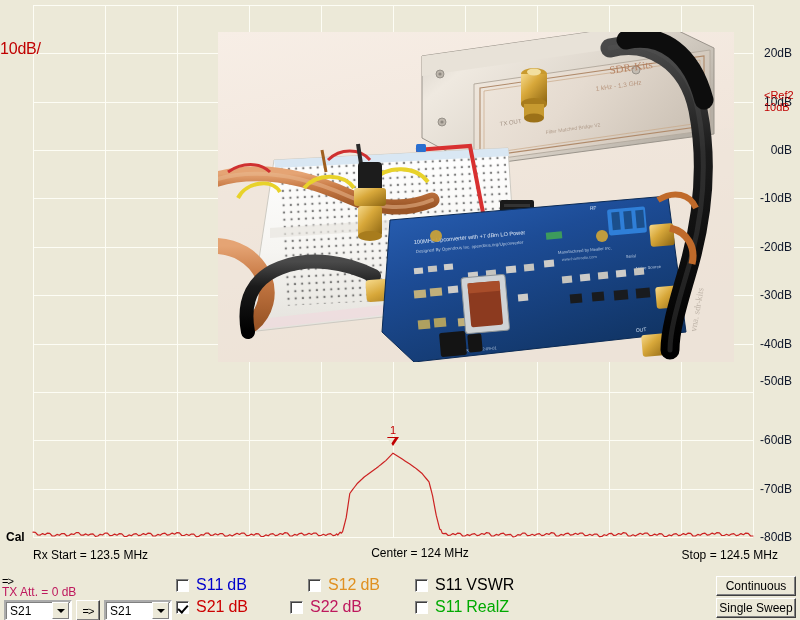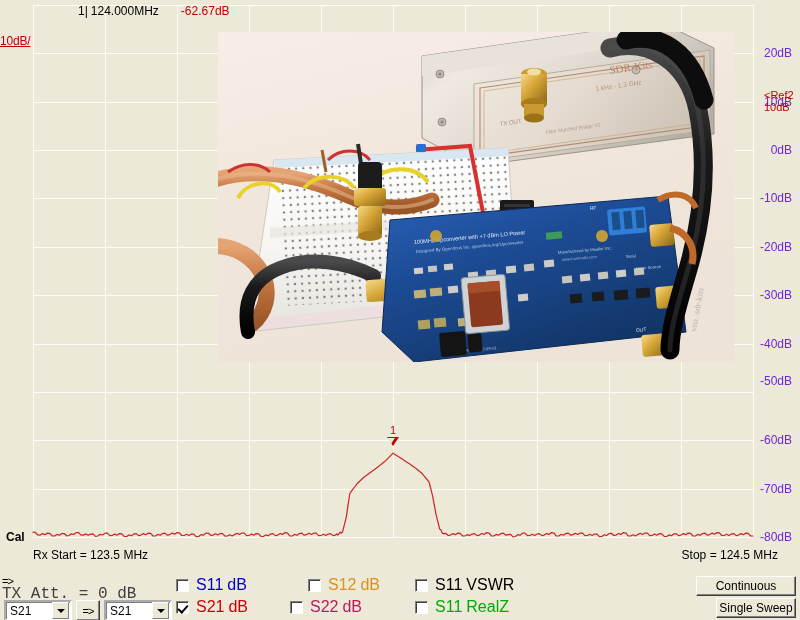--- a/index.html
+++ b/index.html
@@ -33,46 +33,45 @@
   .gv, .gh {
     position: absolute;
     background: #fdfdf5;
   }
   .gv { width: 1px; top: 0; bottom: 0; }
   .gh { height: 1px; left: 0; right: 0; }
 
   
   #per-div-label {
     position: absolute;
-    left: 0px; top: 34px;
+    left: 0px; top: 40px;
     color: #c00000;
-    font-size: 12px;
+    font-size: 16px;
     letter-spacing: -0.2px;
     white-space: nowrap;
-    text-decoration: underline;
   }
 
   
   #marker-readout {
     position: absolute;
     left: 78px; top: 4px;
     font-size: 12px;
     white-space: nowrap;
     color: #000;
   }
   #marker-readout .mk-num { color:#000; }
   #marker-readout .mk-bar { color:#000; letter-spacing:-1px; }
   #marker-readout .mk-freq { color:#000; margin-left:4px; }
   #marker-readout .mk-db { color:#c00000; margin-left: 22px; }
 
   
   .yaxis-label {
     position: absolute;
     right: 8px;
-    color: #6d28d9;
+    color: #0f172a;
     font-size: 12px;
     text-align: center;
     white-space: nowrap;
     line-height: 12px;
   }
   #ref-label {
     position: absolute;
     left: 764px; top: 89px;
     color: #c00000;
     font-size: 11px;
@@ -154,21 +153,21 @@
     position: absolute;
     left: 0; top: 575px;
     width: 800px; height: 45px;
   }
   #tx-arrow {
     position: absolute; left: 2px; top: 0px;
     font-size: 11px; color:#000; letter-spacing:-1px;
   }
   #tx-att {
     position: absolute; left: 2px; top: 10px;
-    font-size: 16px; color:#404040; white-space:nowrap;font-family:Liberation Mono, monospace;
+    font-size: 12px; color:#be185d; white-space:nowrap;
   }
 
   .combo {
     position: absolute;
     height: 21px;
     border: 2px inset #ffffff;
     background: #ffffff;
     font-size: 12px;
     display: flex;
     align-items: center;
@@ -231,21 +230,21 @@
 
   .pushbtn {
     position: absolute;
     background: #ece9d8;
     border: 1px solid #ffffff;
     border-right-color:#404040; border-bottom-color:#404040;
     box-shadow: inset -1px -1px 0 #808080;
     font-size: 12px; color:#000;
     display:flex; align-items:center; justify-content:center;
   }
-  #btn-continuous   { right: 4px; top: 1px;  width: 100px; height: 20px; }
+  #btn-continuous   { right: 4px; top: 1px;  width: 80px; height: 20px; }
   #btn-single-sweep { right: 4px; top: 23px; width: 80px; height: 20px; }
 </style>
 </head>
 <body>
 
 <div id="app">
 
   <div id="plot-area">
 
     <div id="grid">
@@ -269,23 +268,20 @@
         <div class="gh" style="top: 290px;"></div>
         <div class="gh" style="top: 339px;"></div>
         <div class="gh" style="top: 387px;"></div>
         <div class="gh" style="top: 435px;"></div>
         <div class="gh" style="top: 484px;"></div>
         <div class="gh" style="top: 532px;"></div>
       </div>
 
     <div id="per-div-label">10dB/</div>
 
-    <div id="marker-readout">
-      <span class="mk-num">1</span><span class="mk-bar">|</span><span class="mk-freq">124.000MHz</span><span class="mk-db">-62.67dB</span>
-    </div>
 
     <div id="yaxis">
         <div class="yaxis-label" style="top: 47px;">20dB</div>
         <div class="yaxis-label" style="top: 96px;">10dB</div>
         <div class="yaxis-label" style="top: 144px;">0dB</div>
         <div class="yaxis-label" style="top: 192px;">-10dB</div>
         <div class="yaxis-label" style="top: 241px;">-20dB</div>
         <div class="yaxis-label" style="top: 289px;">-30dB</div>
         <div class="yaxis-label" style="top: 338px;">-40dB</div>
         <div class="yaxis-label" style="top: 375px;">-50dB</div>
@@ -514,20 +510,21 @@
         <g opacity="0.5">
           <text x="478" y="300" font-family="'Liberation Serif',serif" font-size="9" fill="#8e8376" transform="rotate(-80 478 300)">vna. sdr-kits</text>
         </g>
       </svg>
     </div>
   </div>
 
   <div id="cal-label">Cal</div>
   <div id="rx-start">Rx Start = 123.5 MHz</div>
   <div id="center-span">
+    <div>Center = 124 MHz</div>
   </div>
   <div id="stop-freq">Stop = 124.5 MHz</div>
 
   <div id="controls">
 
     <div id="tx-arrow">=&gt;</div>
     <div id="tx-att">TX Att.  = 0 dB</div>
 
     <div class="combo" id="combo-left">
       <span class="cval">S21</span>

